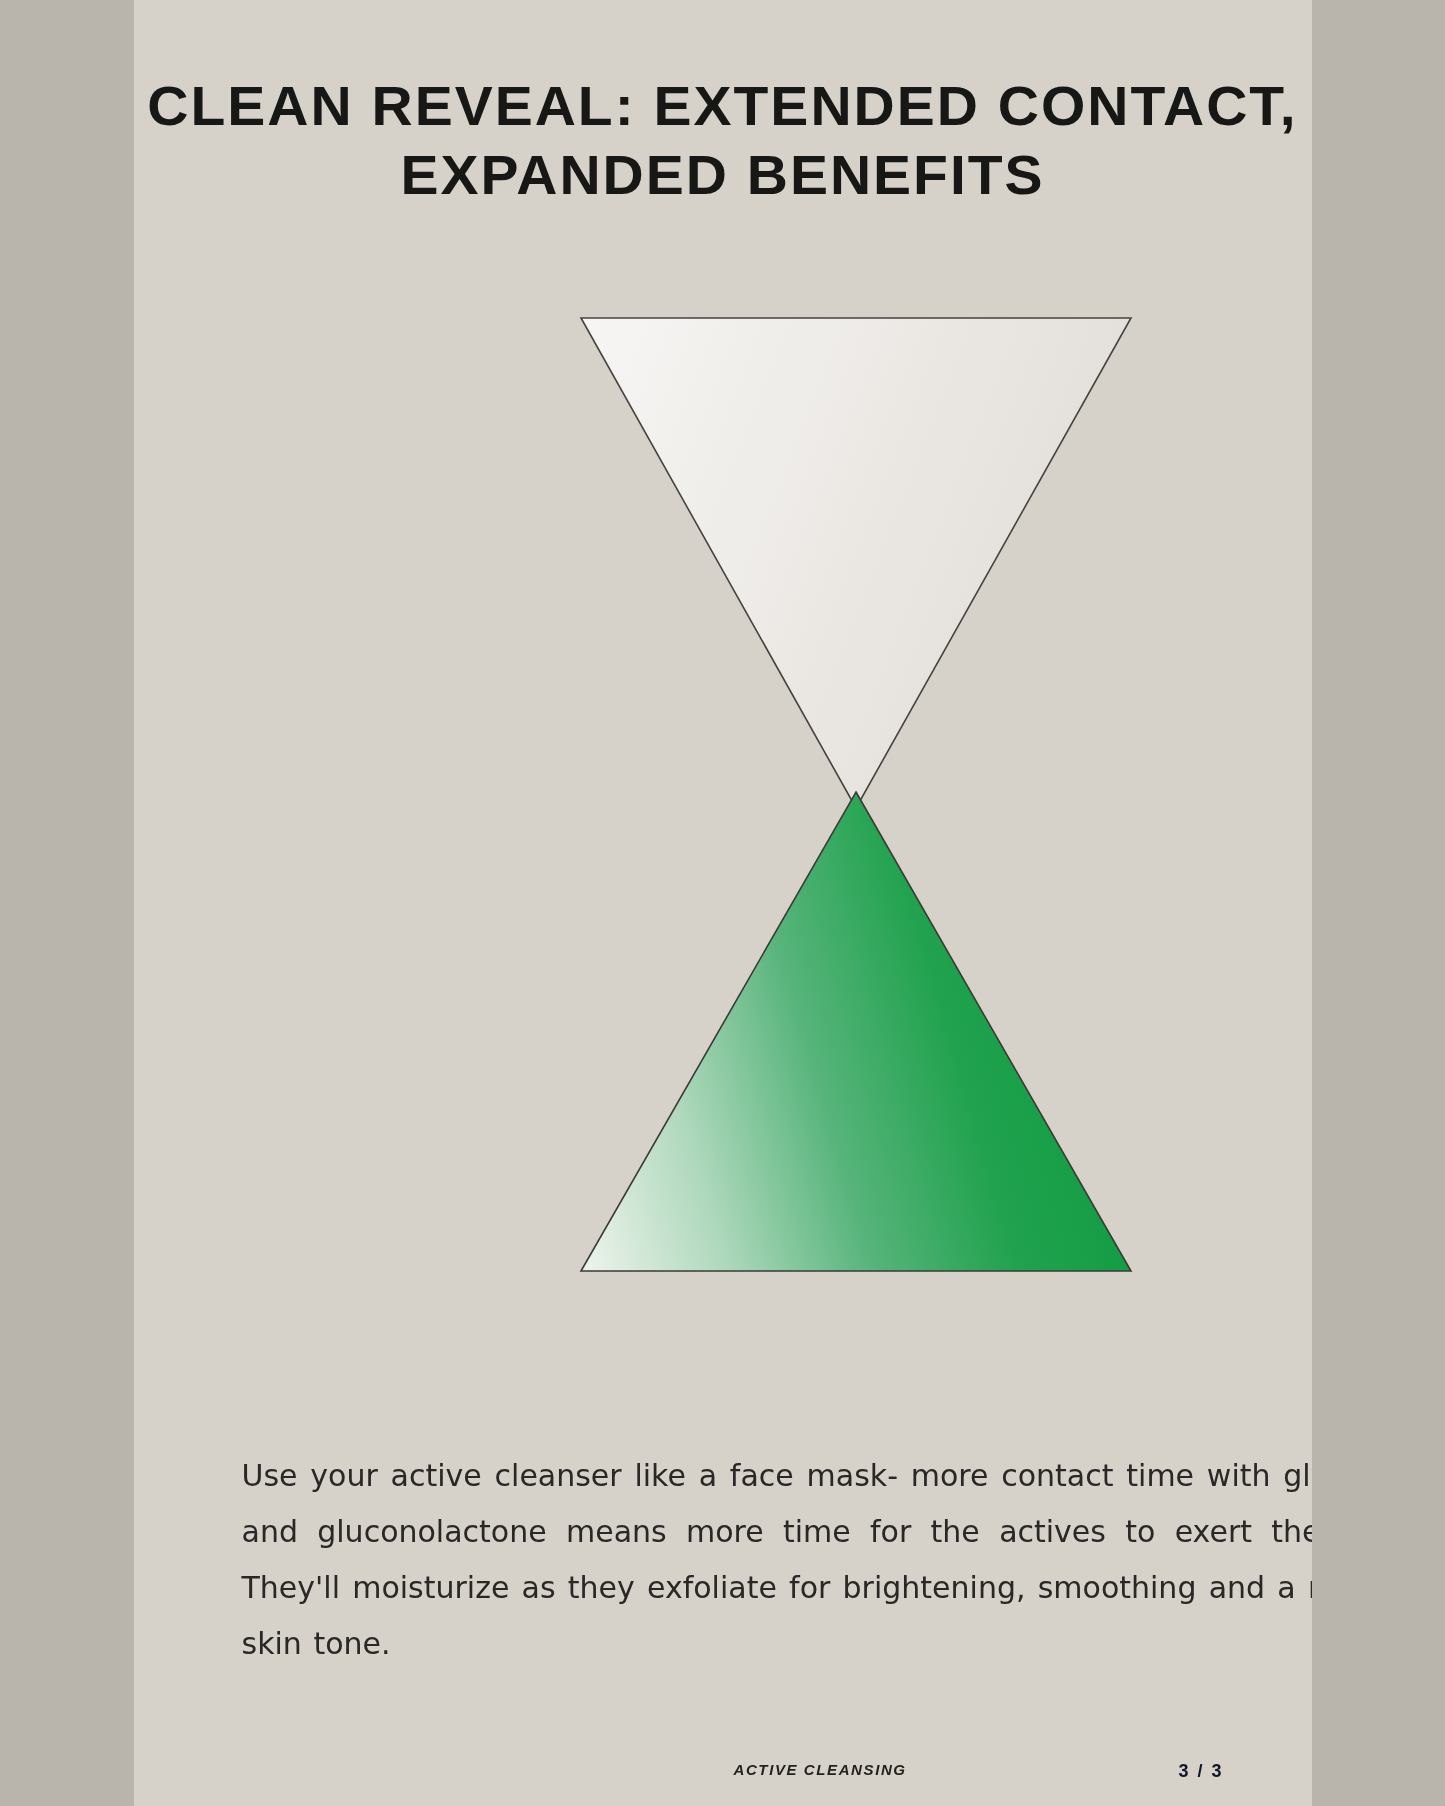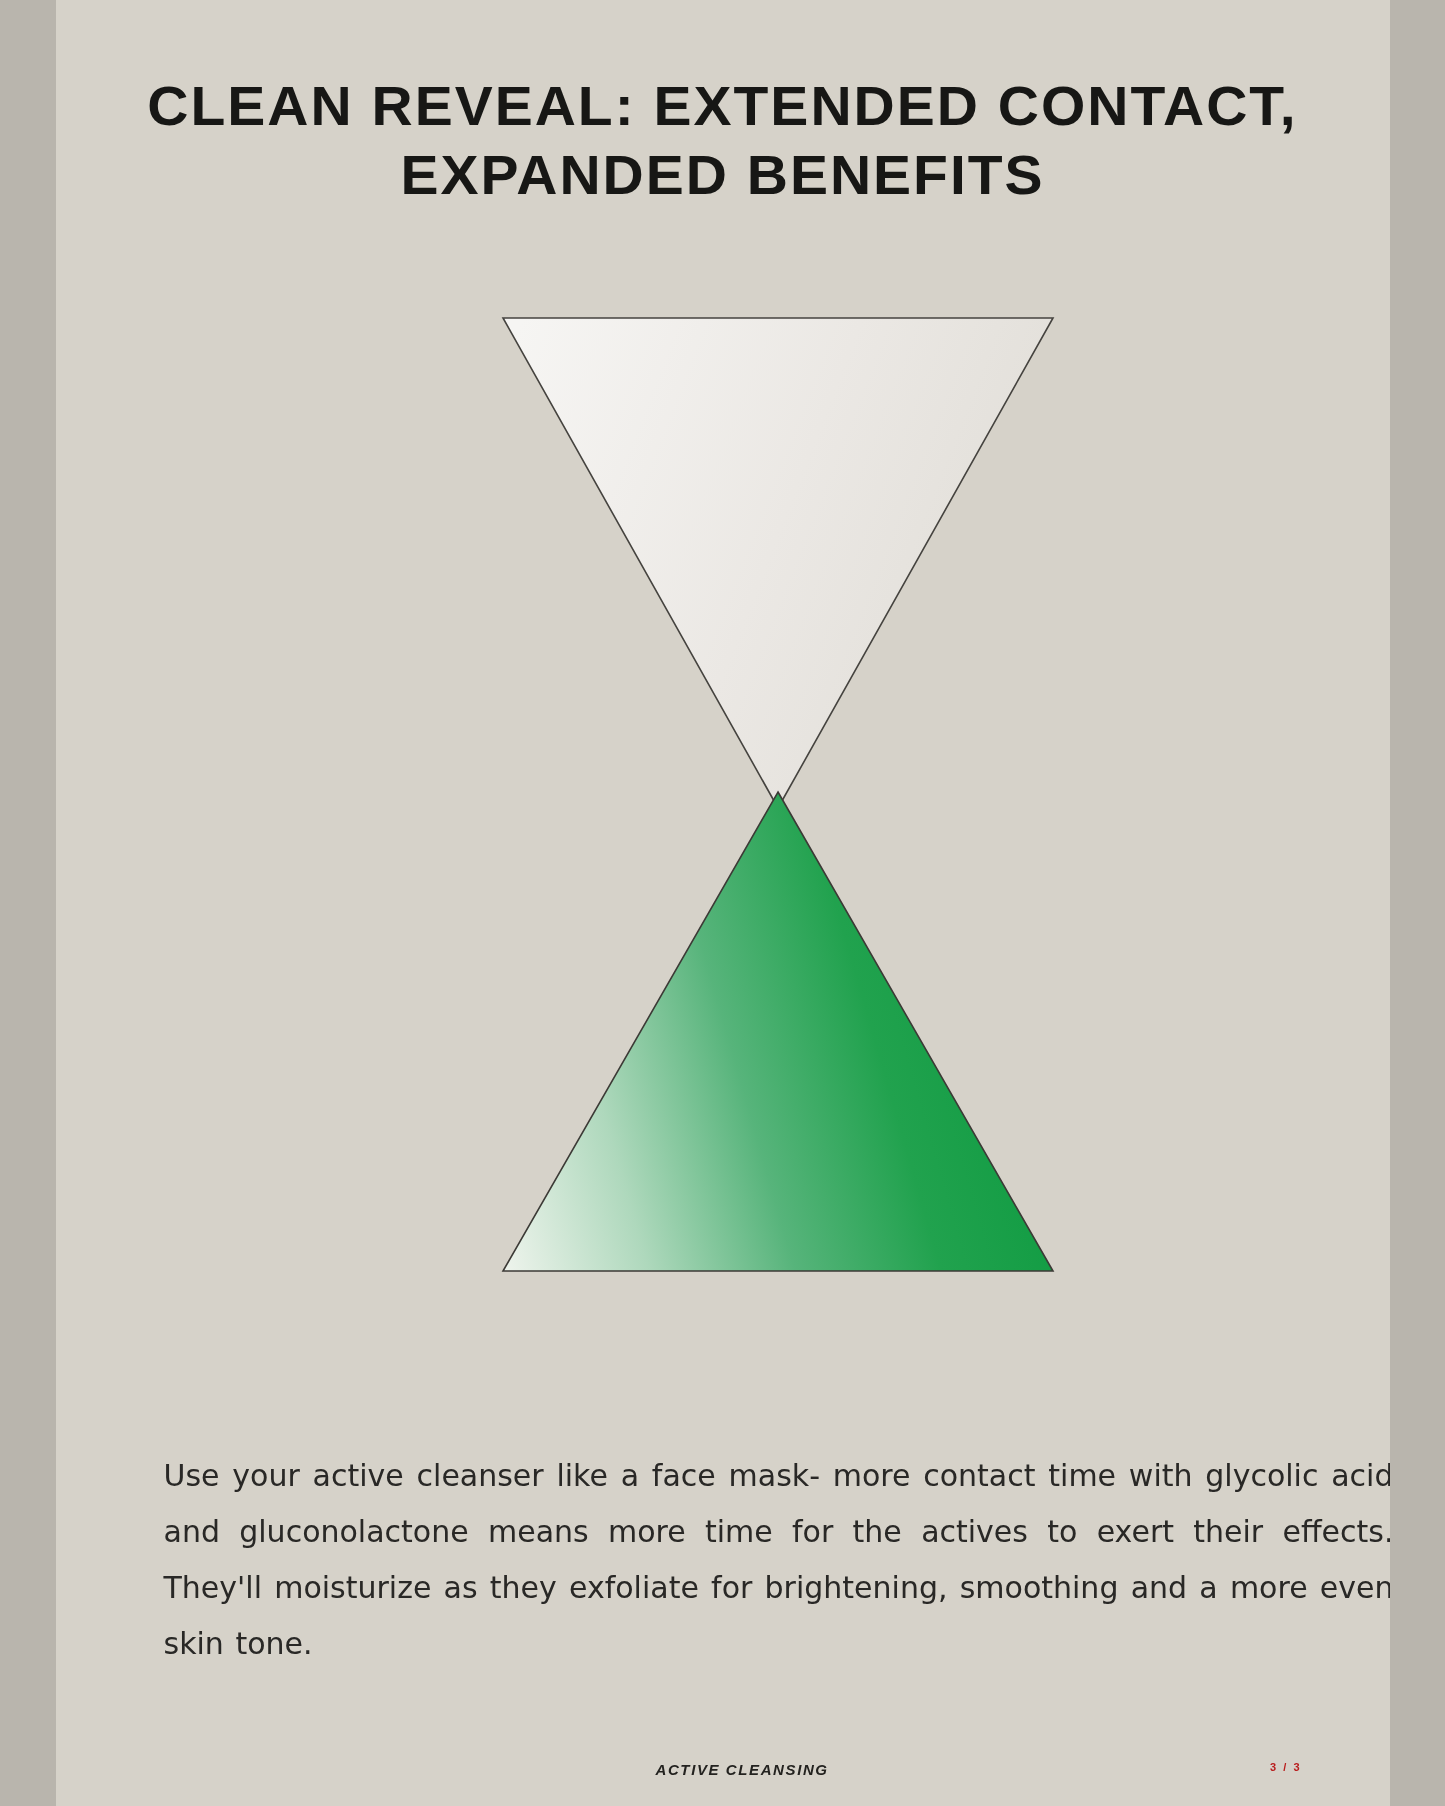--- a/index.html
+++ b/index.html
@@ -1,18 +1,18 @@
 <!DOCTYPE html>
 <html><head>
 <meta charset="utf-8">
 <style>
   html, body { margin: 0; padding: 0; background: #b9b5ad; }
   .page {
     position: relative;
-    width: 1334px;
+    width: 1178px;
     height: 1806px;
     margin: 0 auto;
     background: #d6d2c9;
     overflow: hidden;
     font-family: "Liberation Sans", sans-serif;
   }
   .title {
     position: absolute;
     top: 34px;
     left: 0;
@@ -64,22 +64,22 @@
     color: #23221f;
     font-size: 15px;
     font-weight: 700;
     letter-spacing: 1.6px;
     font-style: italic;
   }
   .footer-page {
     position: absolute;
     right: 88px;
     top: 1761px;
-    color: #b91c1c;
-    font-size: 11px;
+    color: #0f172a;
+    font-size: 18px;
     font-weight: 700;
     letter-spacing: 2px;
   }
 </style>
 </head>
 <body>
 
 <div class="page" style="background: rgb(214, 210, 201);">
 
   <h1 class="title">

